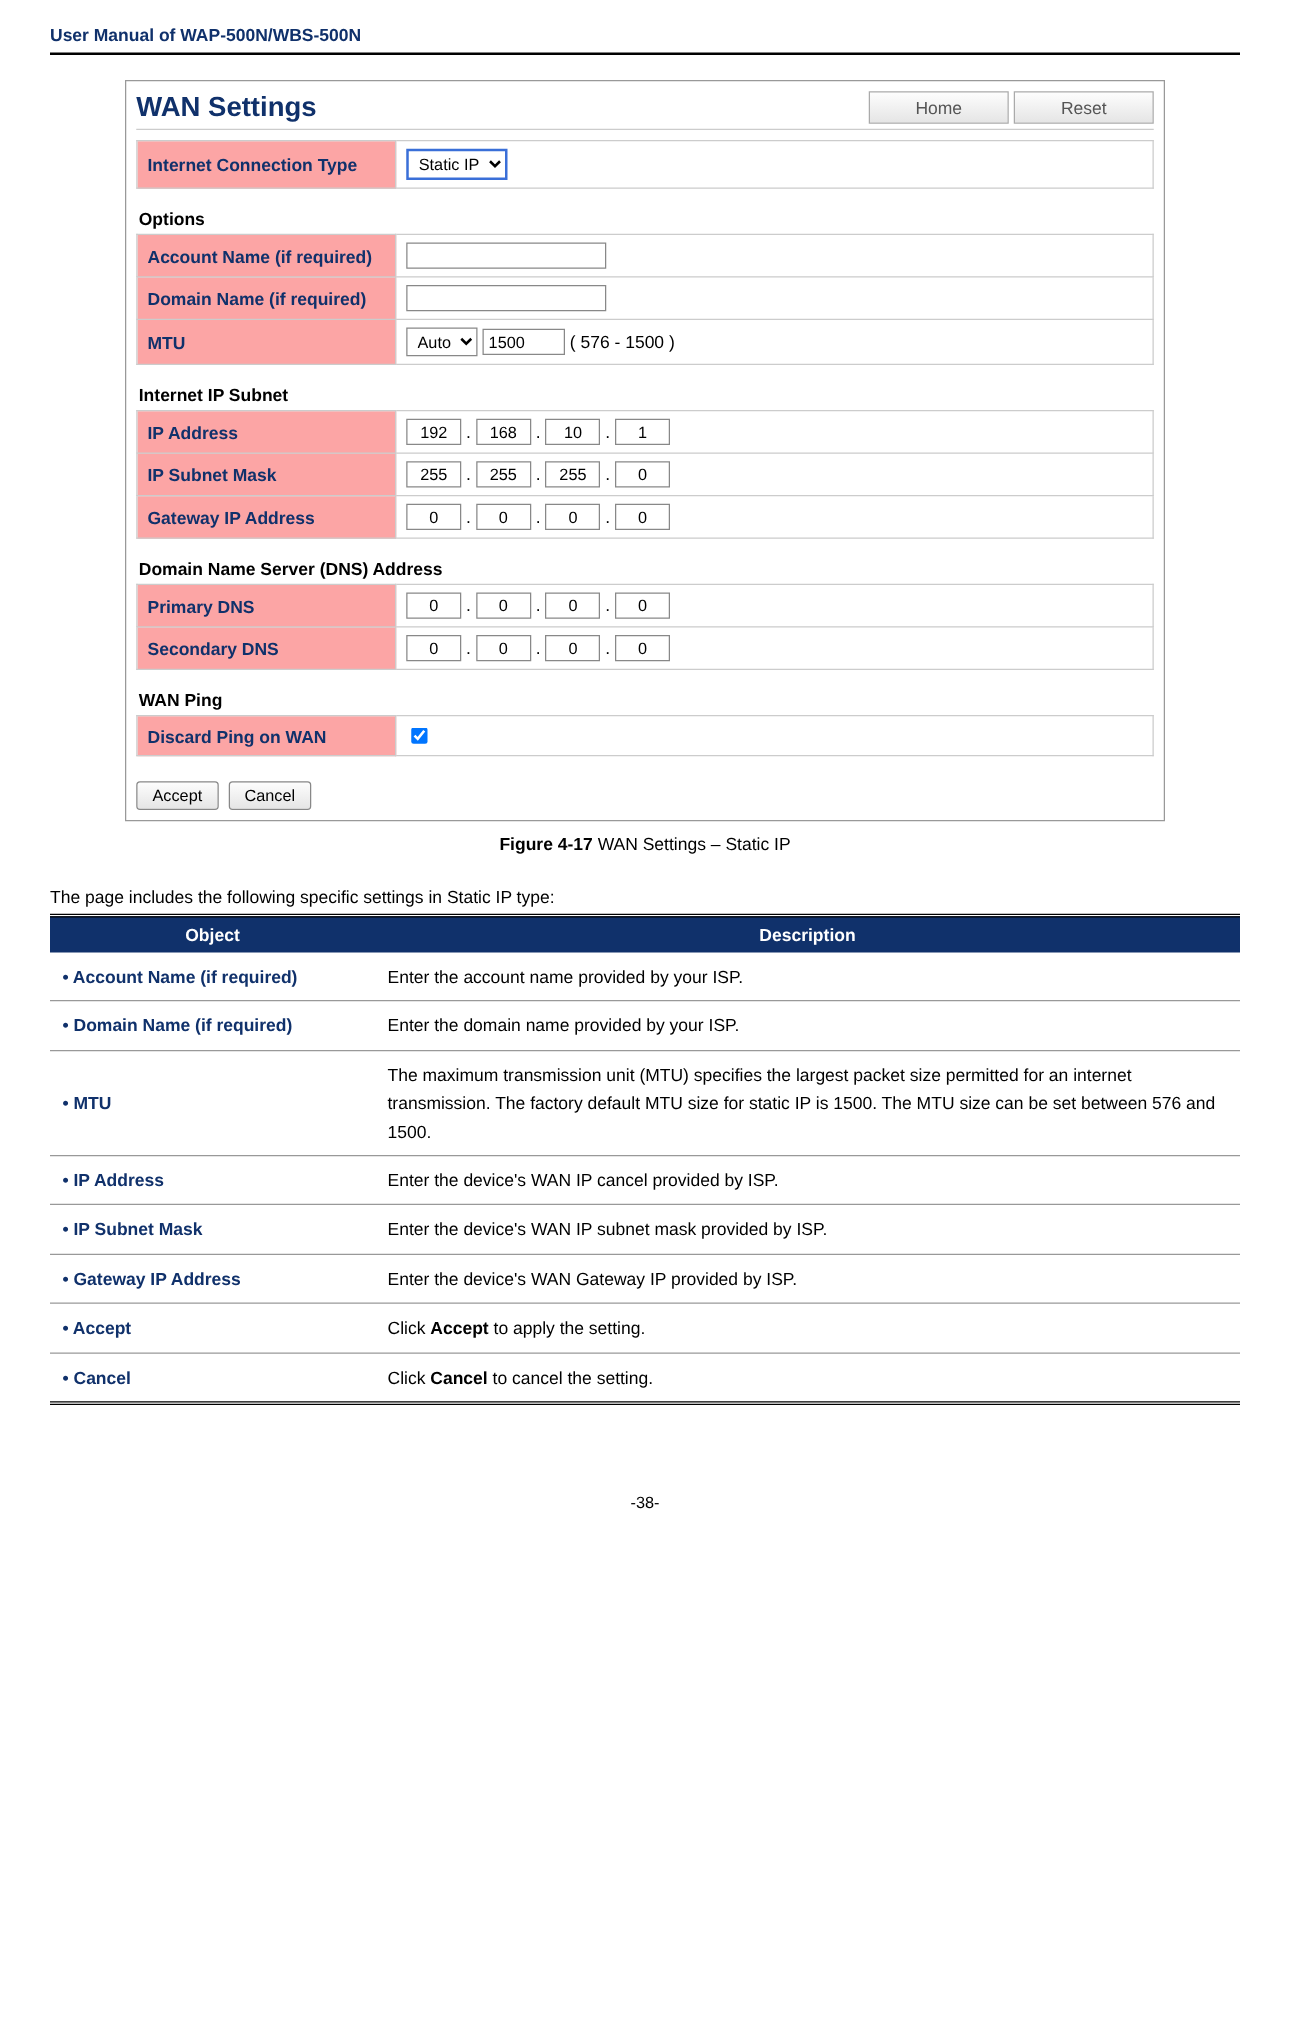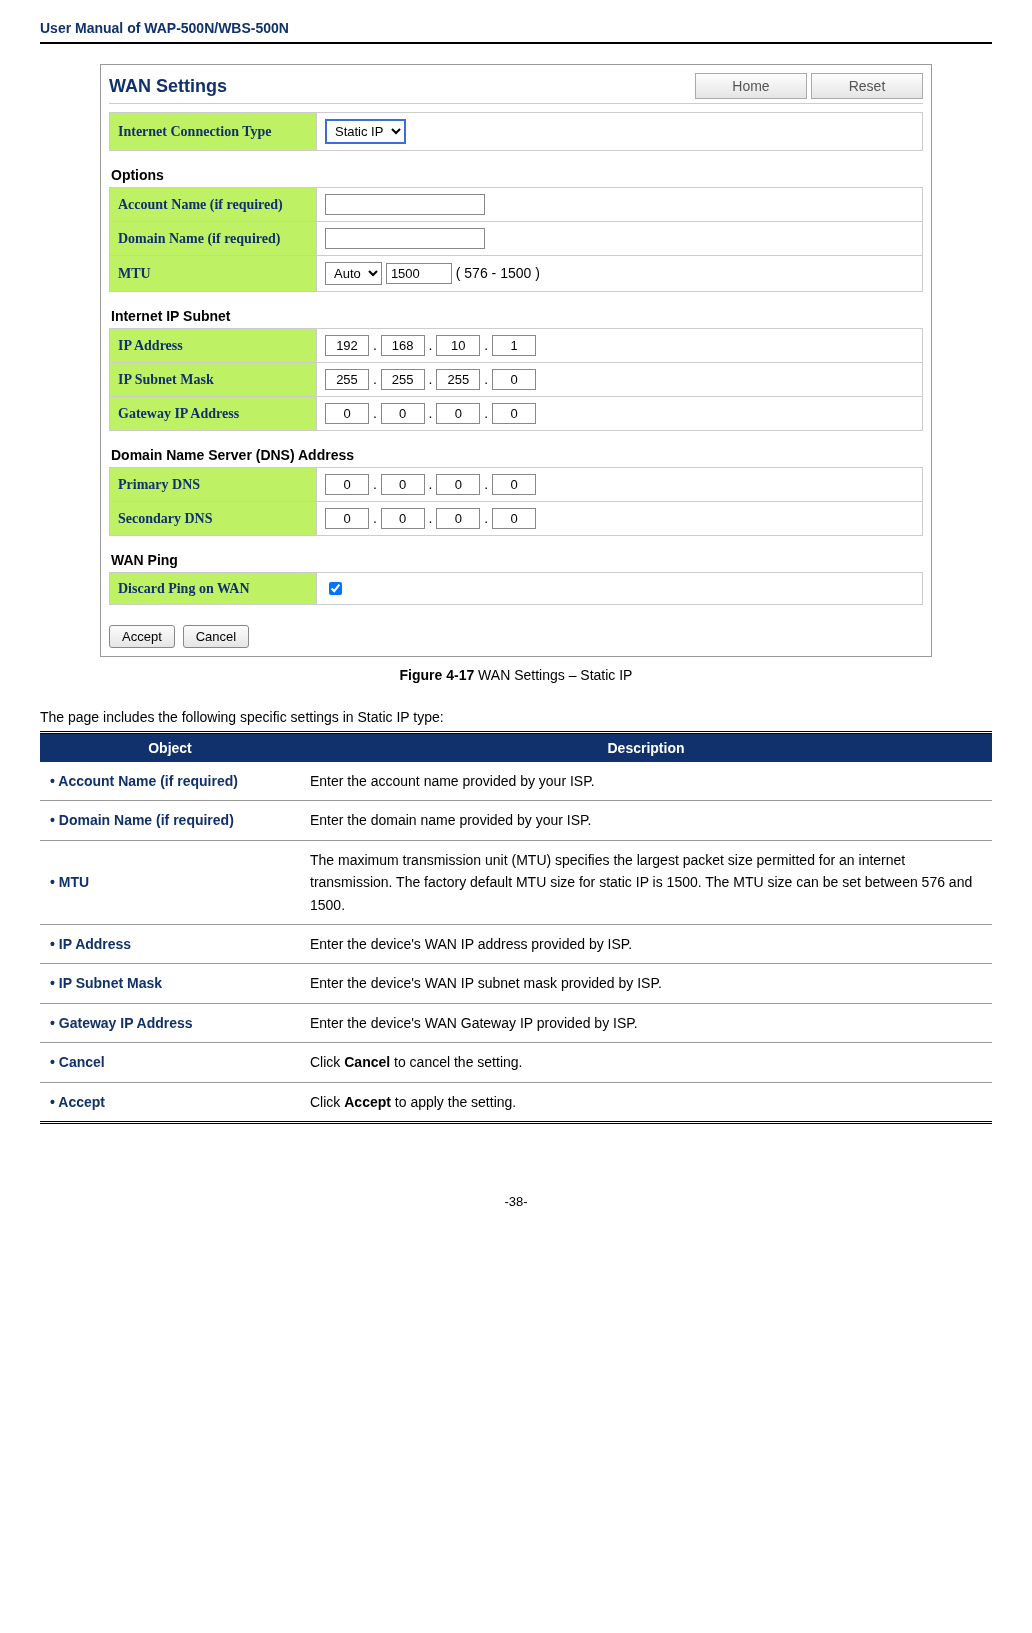--- a/index.html
+++ b/index.html
@@ -22,21 +22,21 @@
     padding: 8px;
   }
   .wan-title-row {
     display: flex;
     align-items: center;
     border-bottom: 1px solid #ccc;
     padding-bottom: 4px;
     margin-bottom: 8px;
   }
   .wan-title {
-    font-size: 18px;
+    font-size: 22px;
     font-weight: bold;
     color: #10316b;
     flex: 1;
   }
   .nav-btn {
     display: inline-block;
     width: 110px;
     text-align: center;
     padding: 4px 0;
     border: 1px solid #aaa;
@@ -49,25 +49,24 @@
     width: 100%;
     border-collapse: collapse;
     margin-bottom: 14px;
   }
   .form-table td {
     border: 1px solid #ccc;
     padding: 6px 8px;
     vertical-align: middle;
   }
   .label-cell {
-    background: #bef264;
+    background: #fca5a5;
     font-weight: bold;
     color: #10316b;
     width: 190px;
-    font-family: Liberation Serif, serif;
   }
   .section-label {
     font-weight: bold;
     padding: 2px 0 4px 2px;
   }
   select, input[type=text] {
     border: 1px solid #888;
     padding: 2px 4px;
     font-size: 13px;
     background: #fff;
@@ -263,34 +262,34 @@
       <tr>
         <td class="obj-cell">•  Domain Name (if required)</td>
         <td>Enter the domain name provided by your ISP.</td>
       </tr>
       <tr>
         <td class="obj-cell">•  MTU</td>
         <td>The maximum transmission unit (MTU) specifies the largest packet size permitted for an internet transmission. The factory default MTU size for static IP is 1500. The MTU size can be set between 576 and 1500.</td>
       </tr>
       <tr>
         <td class="obj-cell">•  IP Address</td>
-        <td>Enter the device's WAN IP address provided by ISP.</td>
+        <td>Enter the device's WAN IP cancel provided by ISP.</td>
       </tr>
       <tr>
         <td class="obj-cell">•  IP Subnet Mask</td>
         <td>Enter the device's WAN IP subnet mask provided by ISP.</td>
       </tr>
       <tr>
         <td class="obj-cell">•  Gateway IP Address</td>
         <td>Enter the device's WAN Gateway IP provided by ISP.</td>
       </tr>
       <tr>
+        <td class="obj-cell">•  Accept</td>
+        <td>Click <b>Accept</b> to apply the setting.</td>
+      </tr>
+      <tr>
         <td class="obj-cell">•  Cancel</td>
         <td>Click <b>Cancel</b> to cancel the setting.</td>
       </tr>
-      <tr>
-        <td class="obj-cell">•  Accept</td>
-        <td>Click <b>Accept</b> to apply the setting.</td>
-      </tr>
     </tbody>
 </table>
 
 <div class="page-num">-38-</div>
 
 </body></html>

